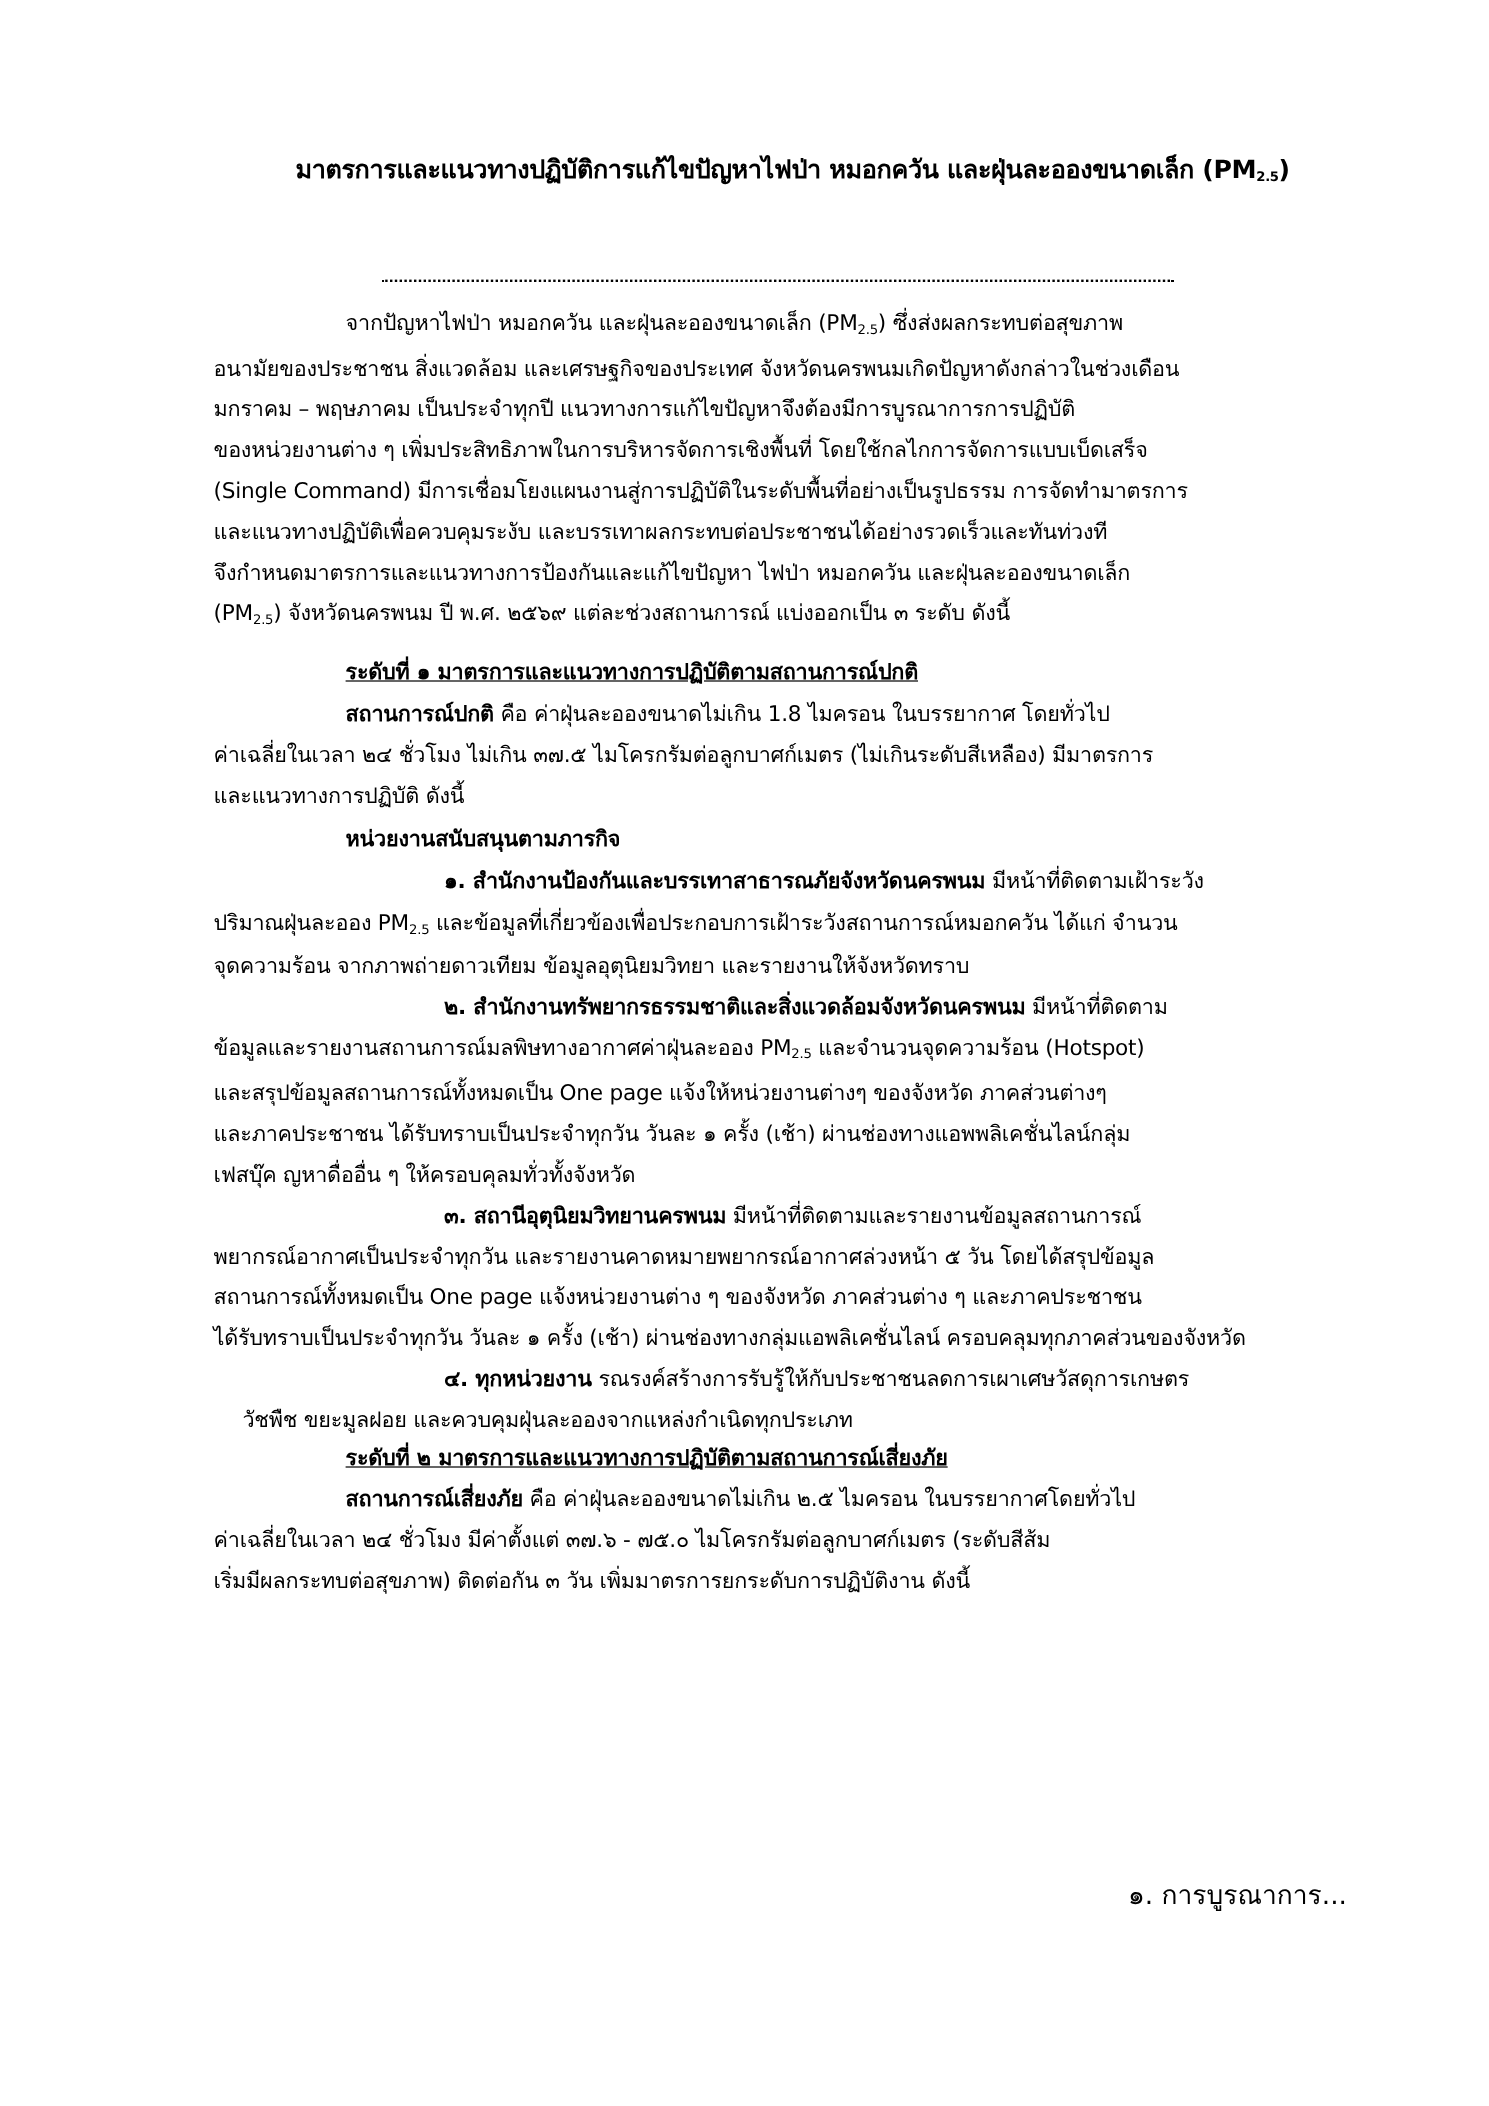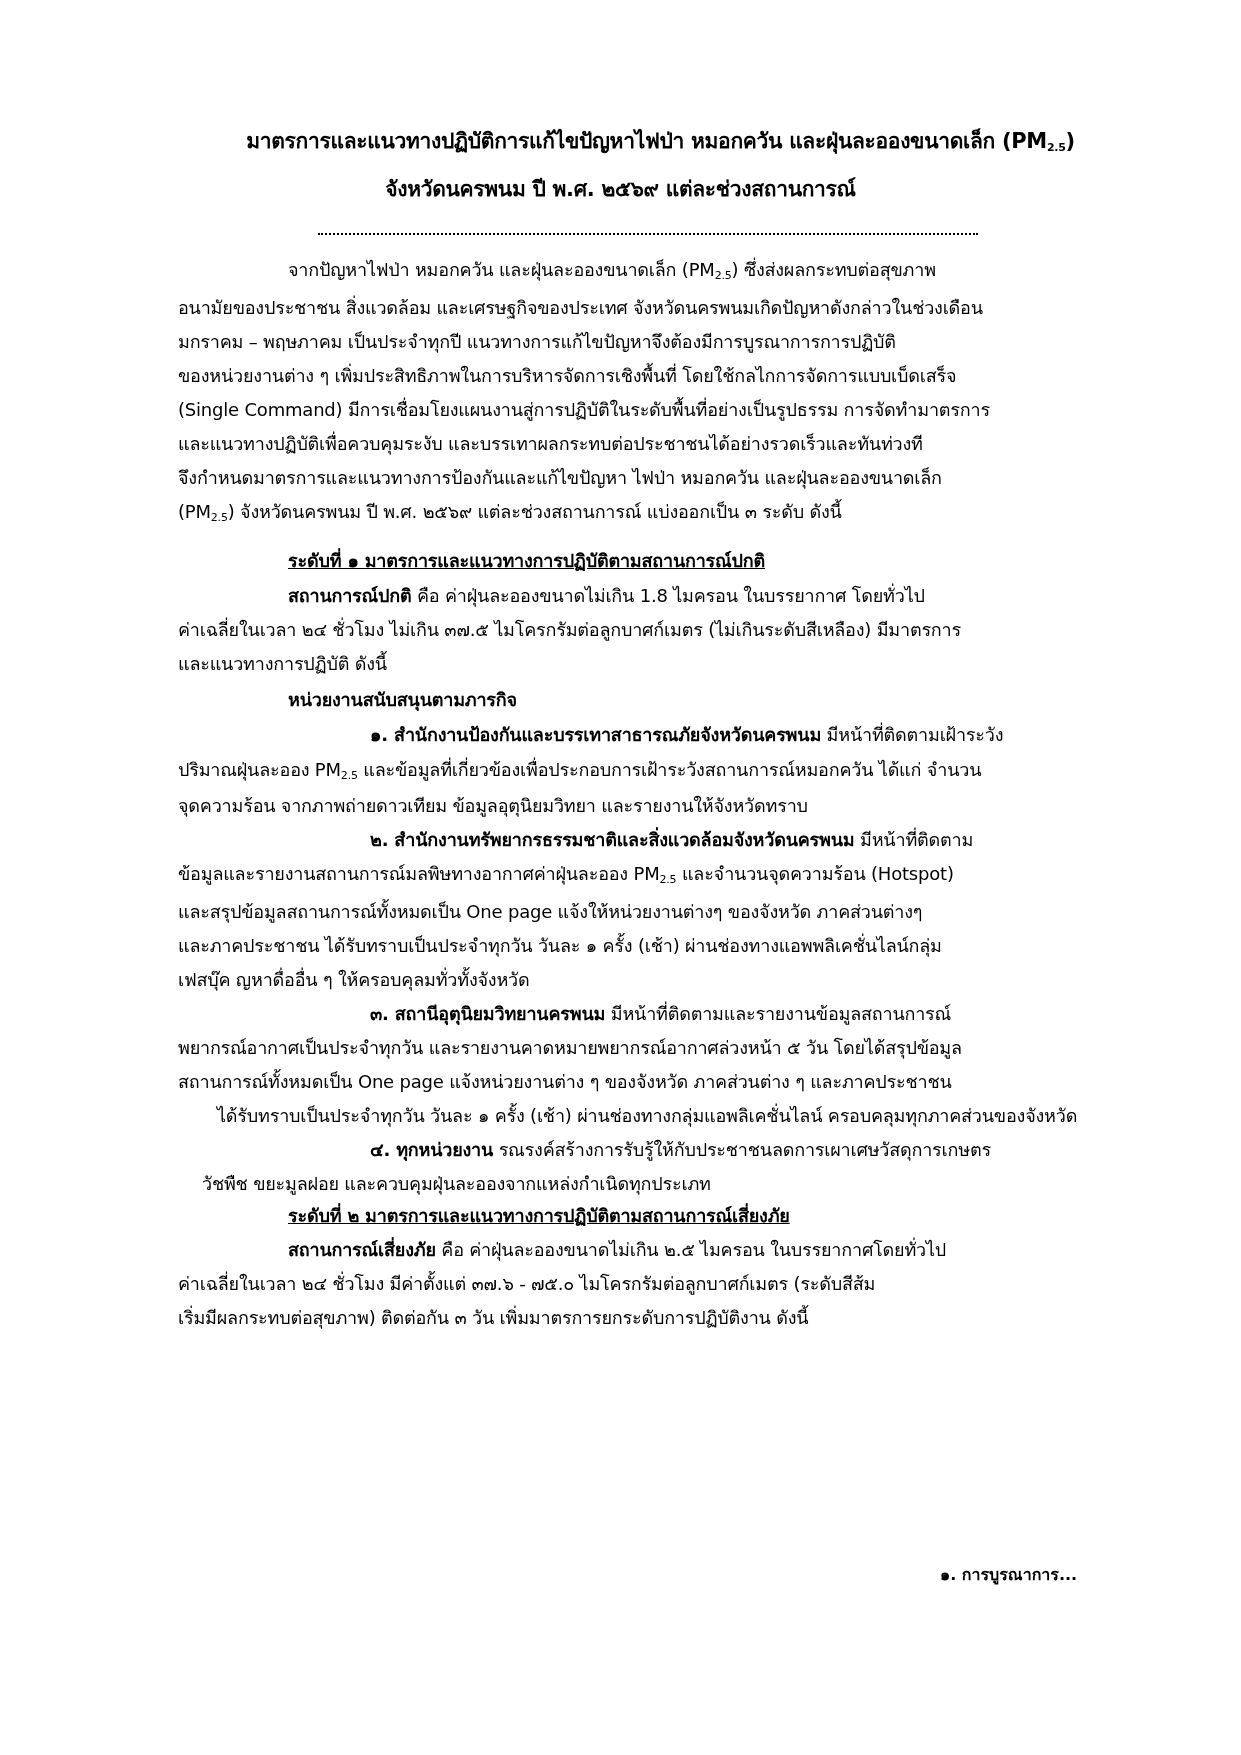--- a/index.html
+++ b/index.html
@@ -12,29 +12,28 @@
     .t2 { top:172px; }
     .divider { position:absolute; top:233px; left:318px; width:660px; height:6px;
                border-top:2px dotted #000; }
     .line { position:absolute; font-size:18px; white-space:nowrap; letter-spacing:-0.2px; line-height:24px; }
     .l { left:178px; }
     .ind1 { left:288px; }
     .ind2 { left:370px; }
     .b { font-weight:bold; }
     .u { text-decoration:underline; font-weight:bold; }
     sub { font-size:11px; vertical-align:-3px; line-height:0; }
-    .footer { position:absolute; top:1562px; left:940px; font-size:16px; white-space:nowrap;font-weight:bold; }
+    .footer { position:absolute; top:1562px; left:940px; font-size:22px; white-space:nowrap; }
   </style>
 </head>
 <body>
 
 <div class="page">
 
   <div class="title t1"><span>มาตรการและแนวทางปฏิบัติการแก้ไขปัญหาไฟป่า หมอกควัน และฝุ่นละอองขนาดเล็ก (PM</span><sub>2.5</sub><span>)</span></div>
-  <div class="title t2">จังหวัดนครพนม ปี พ.ศ. ๒๕๖๙ แต่ละช่วงสถานการณ์</div>
 
   <div class="divider"></div>
 
   <div>
     <div class="line ind1" style="top:258px;width:824px;"><span>จากปัญหาไฟป่า หมอกควัน และฝุ่นละอองขนาดเล็ก (PM</span><sub>2.5</sub><span>) ซึ่งส่งผลกระทบต่อสุขภาพ</span></div>
     <div class="line l" style="top:296px;">อนามัยของประชาชน สิ่งแวดล้อม และเศรษฐกิจของประเทศ จังหวัดนครพนมเกิดปัญหาดังกล่าวในช่วงเดือน</div>
     <div class="line l" style="top:330px;">มกราคม – พฤษภาคม เป็นประจำทุกปี แนวทางการแก้ไขปัญหาจึงต้องมีการบูรณาการการปฏิบัติ</div>
     <div class="line l" style="top:364px;">ของหน่วยงานต่าง ๆ เพิ่มประสิทธิภาพในการบริหารจัดการเชิงพื้นที่ โดยใช้กลไกการจัดการแบบเบ็ดเสร็จ</div>
     <div class="line l" style="top:398px;">(Single Command) มีการเชื่อมโยงแผนงานสู่การปฏิบัติในระดับพื้นที่อย่างเป็นรูปธรรม การจัดทำมาตรการ</div>
     <div class="line l" style="top:432px;">และแนวทางปฏิบัติเพื่อควบคุมระงับ และบรรเทาผลกระทบต่อประชาชนได้อย่างรวดเร็วและทันท่วงที</div>
@@ -54,21 +53,21 @@
 
   <div class="line ind2" style="top:828px;"><span class="b">๒. สำนักงานทรัพยากรธรรมชาติและสิ่งแวดล้อมจังหวัดนครพนม</span><span> มีหน้าที่ติดตาม</span></div>
   <div class="line l" style="top:862px;"><span>ข้อมูลและรายงานสถานการณ์มลพิษทางอากาศค่าฝุ่นละออง PM</span><sub>2.5</sub><span> และจำนวนจุดความร้อน (Hotspot)</span></div>
   <div class="line l" style="top:900px;">และสรุปข้อมูลสถานการณ์ทั้งหมดเป็น One page แจ้งให้หน่วยงานต่างๆ ของจังหวัด ภาคส่วนต่างๆ</div>
   <div class="line l" style="top:934px;">และภาคประชาชน ได้รับทราบเป็นประจำทุกวัน วันละ ๑ ครั้ง (เช้า) ผ่านช่องทางแอพพลิเคชั่นไลน์กลุ่ม</div>
   <div class="line l" style="top:968px;">เฟสบุ๊ค ญหาดื่ออื่น ๆ ให้ครอบคุลมทั่วทั้งจังหวัด</div>
 
   <div class="line ind2" style="top:1002px;"><span class="b">๓. สถานีอุตุนิยมวิทยานครพนม</span><span> มีหน้าที่ติดตามและรายงานข้อมูลสถานการณ์</span></div>
   <div class="line l" style="top:1036px;">พยากรณ์อากาศเป็นประจำทุกวัน และรายงานคาดหมายพยากรณ์อากาศล่วงหน้า ๕ วัน โดยได้สรุปข้อมูล</div>
   <div class="line l" style="top:1070px;">สถานการณ์ทั้งหมดเป็น One page แจ้งหน่วยงานต่าง ๆ ของจังหวัด ภาคส่วนต่าง ๆ และภาคประชาชน</div>
-  <div class="line l" style="top:1104px;margin-left:39px;">ได้รับทราบเป็นประจำทุกวัน วันละ ๑ ครั้ง (เช้า) ผ่านช่องทางกลุ่มแอพลิเคชั่นไลน์ ครอบคลุมทุกภาคส่วนของจังหวัด</div>
+  <div class="line l" style="top:1104px;">ได้รับทราบเป็นประจำทุกวัน วันละ ๑ ครั้ง (เช้า) ผ่านช่องทางกลุ่มแอพลิเคชั่นไลน์ ครอบคลุมทุกภาคส่วนของจังหวัด</div>
 
   <div class="line ind2" style="top:1138px;"><span class="b">๔. ทุกหน่วยงาน</span><span> รณรงค์สร้างการรับรู้ให้กับประชาชนลดการเผาเศษวัสดุการเกษตร</span></div>
   <div class="line l" style="top:1172px;margin-left:24px;">วัชพืช ขยะมูลฝอย และควบคุมฝุ่นละอองจากแหล่งกำเนิดทุกประเภท</div>
 
   <div class="line ind1 u" style="top:1204px;">ระดับที่ ๒ มาตรการและแนวทางการปฏิบัติตามสถานการณ์เสี่ยงภัย</div>
   <div class="line ind1" style="top:1238px;"><span class="b">สถานการณ์เสี่ยงภัย</span><span> คือ ค่าฝุ่นละอองขนาดไม่เกิน ๒.๕ ไมครอน ในบรรยากาศโดยทั่วไป</span></div>
   <div class="line l" style="top:1272px;">ค่าเฉลี่ยในเวลา ๒๔ ชั่วโมง มีค่าตั้งแต่ ๓๗.๖ - ๗๕.๐ ไมโครกรัมต่อลูกบาศก์เมตร (ระดับสีส้ม</div>
   <div class="line l" style="top:1306px;">เริ่มมีผลกระทบต่อสุขภาพ) ติดต่อกัน ๓ วัน เพิ่มมาตรการยกระดับการปฏิบัติงาน ดังนี้</div>
 
   <div class="footer">๑. การบูรณาการ...</div>

